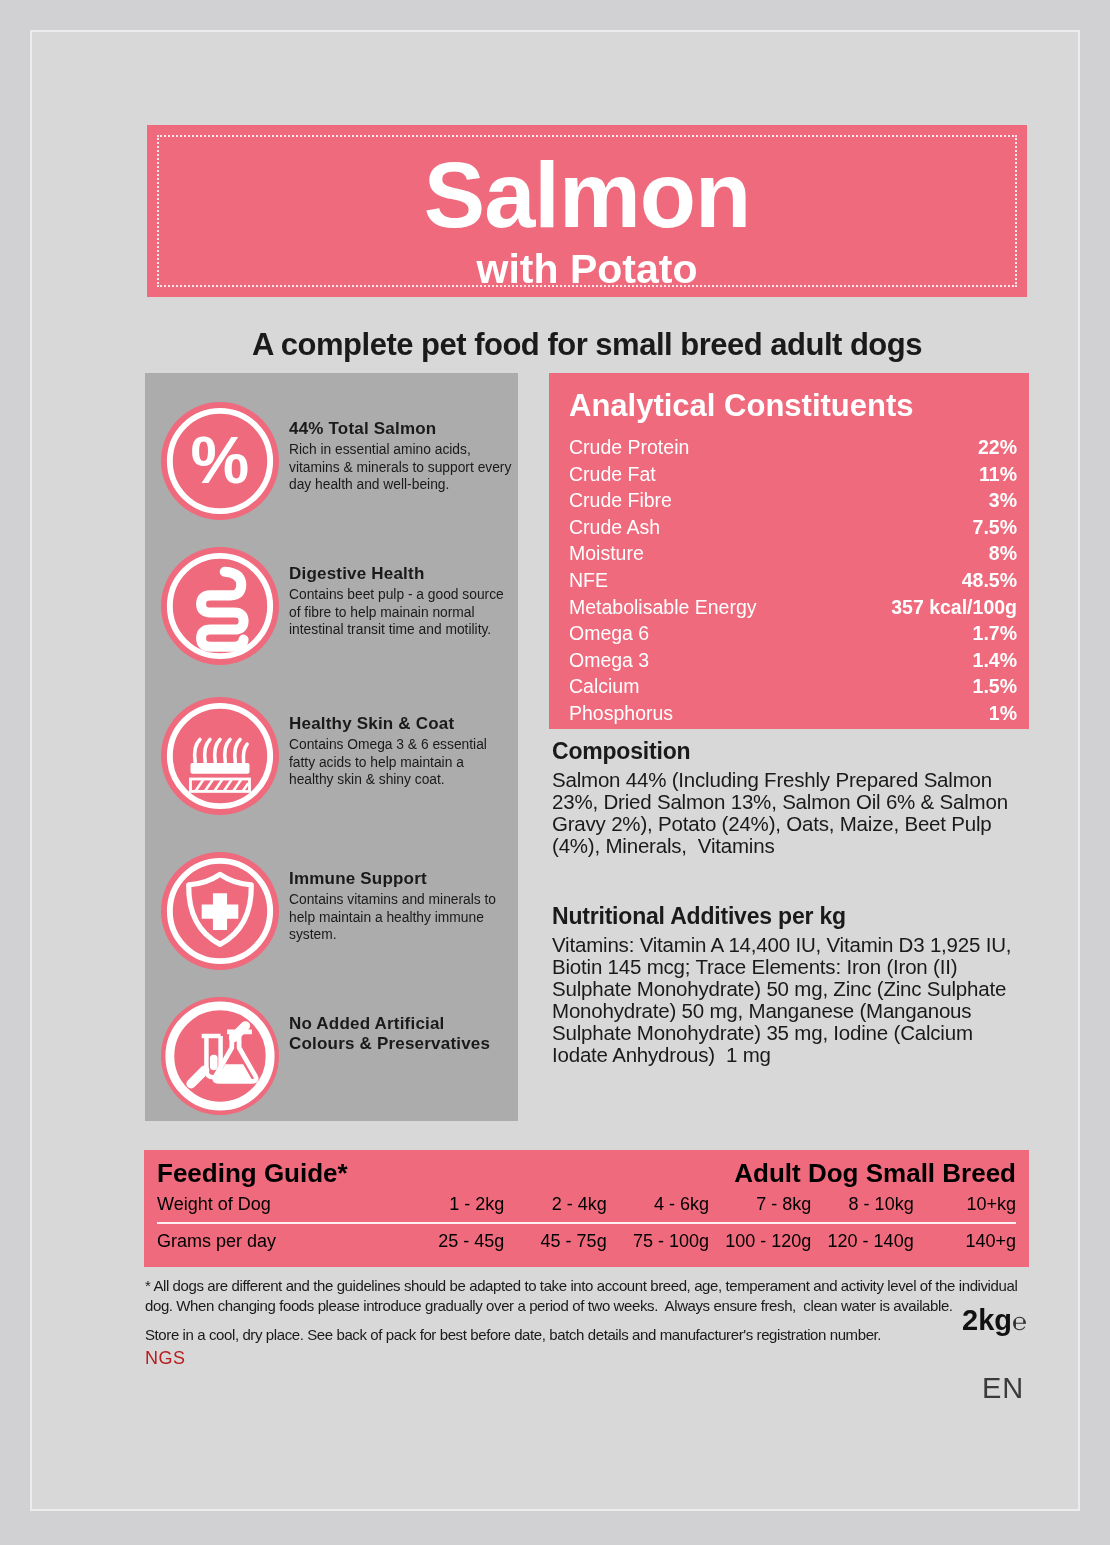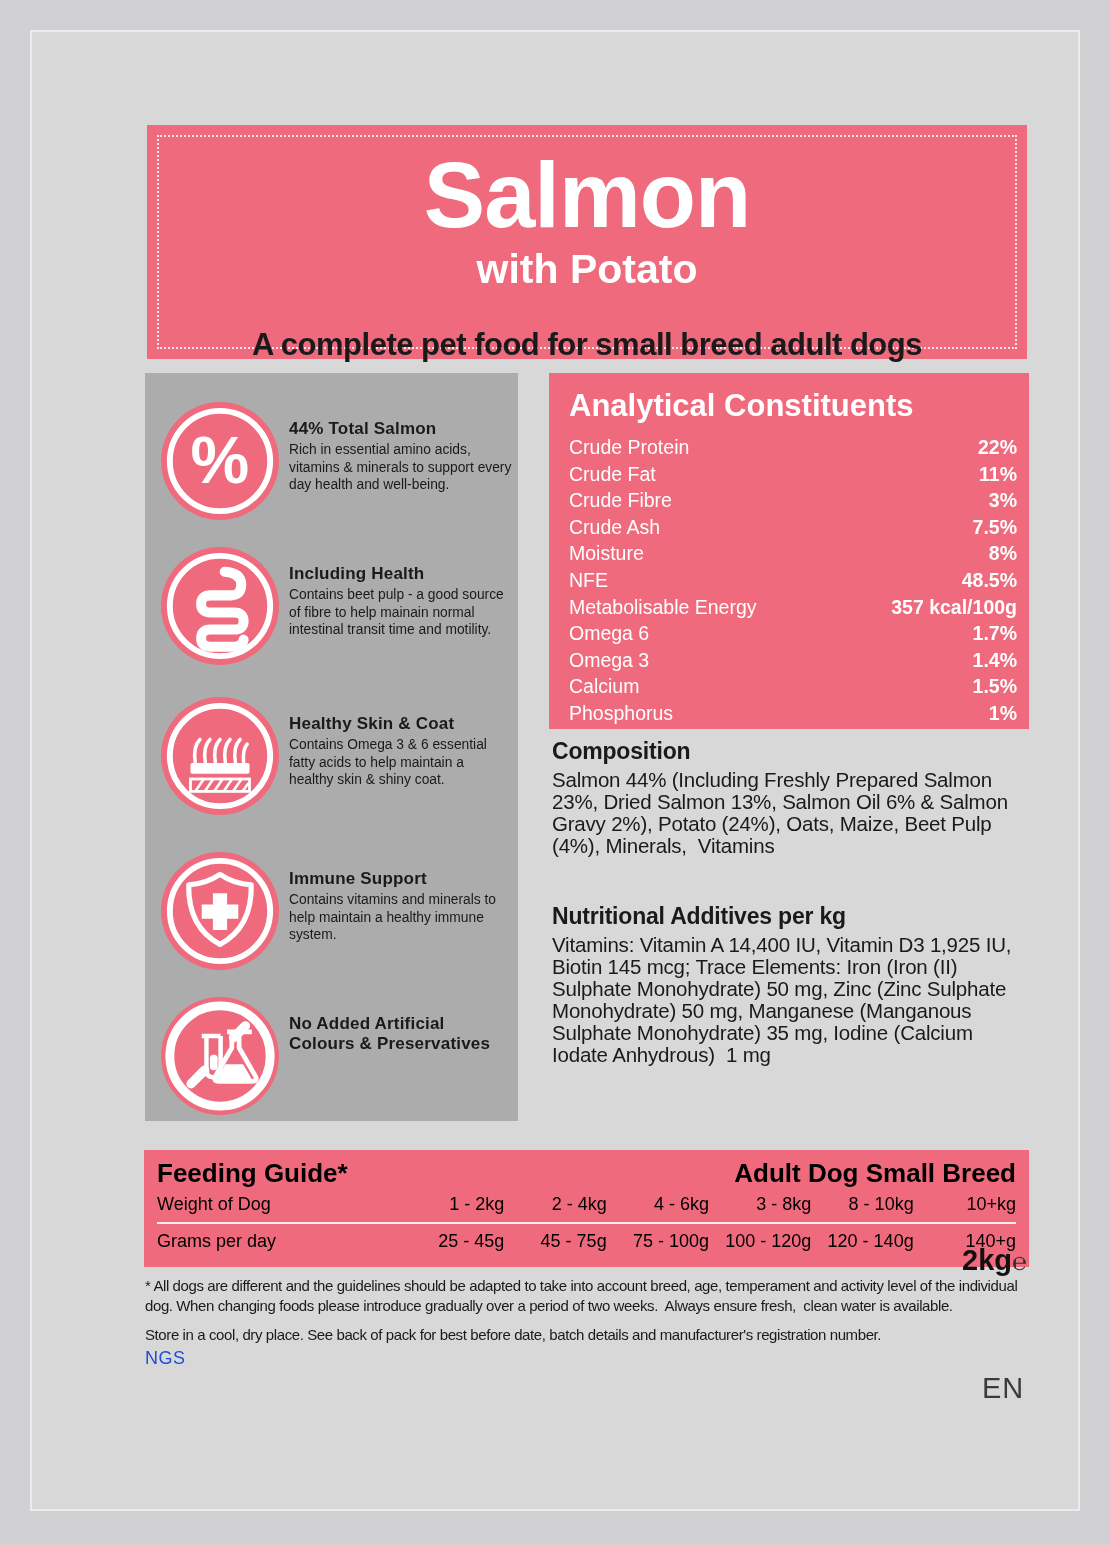--- a/index.html
+++ b/index.html
@@ -9,21 +9,21 @@
     background:#D1D1D3; overflow:hidden;
     font-family:"Liberation Sans", sans-serif; color:#1a1a1a;
   }
   .card {
     position:absolute; left:30px; top:30px; width:1050px; height:1481px;
     background:#D8D8D9; border:2px solid #ECECEE;
   }
 
   
   .banner {
-    position:absolute; left:115px; top:93px; width:880px; height:234px;
+    position:absolute; left:115px; top:93px; width:880px; height:172px;
     background:#EF6A7D; color:#fff; text-align:center;
   }
   .banner-inner-border {
     position:absolute; inset:10px; border:2px dotted rgba(255,255,255,.85);
     pointer-events:none;
   }
   .banner-title { font-size:92px; font-weight:bold; line-height:1; padding-top:24px; letter-spacing:-1px; }
   .banner-subtitle { font-size:41px; font-weight:bold; line-height:1; margin-top:8px; }
 
   .tagline {
@@ -75,22 +75,22 @@
   .fg-grid .cell-label { text-align:left; }
   .fg-divider { border-top:2px solid rgba(255,255,255,.9); margin:2px 13px 2px 13px; }
 
   
   .smallprint {
     position:absolute; left:113px; width:884px;
     font-size:15px; line-height:20px; letter-spacing:-0.4px; white-space:pre-wrap;
   }
   .note { top:1244px; }
   .storage { top:1293px; width:760px; }
-  .ngs { position:absolute; left:113px; top:1316px; font-size:18px; color:#1d4ed8; letter-spacing:.5px; }
-  .netweight { position:absolute; left:930px; top:1212px; font-size:29px; font-weight:bold; color:#111; }
+  .ngs { position:absolute; left:113px; top:1316px; font-size:18px; color:#b91c1c; letter-spacing:.5px; }
+  .netweight { position:absolute; left:930px; top:1272px; font-size:29px; font-weight:bold; color:#111; }
   .esign { font-weight:normal; font-size:25px; color:#2f2f2f; }
   .lang { position:absolute; left:950px; top:1340px; font-size:29px; color:#3b3b3b; letter-spacing:1px; }
 </style>
 </head>
 <body>
 
 <div class="page">
   <div class="card">
 
     <div class="banner">
@@ -115,21 +115,21 @@
         </div>
       </div>
 
       <div class="feature f-1">
         <svg class="fi" viewBox="0 0 100 100">
           <circle cx="50" cy="50" r="50" fill="#EF6A7D"></circle>
           <circle cx="50" cy="50" r="42.5" fill="none" stroke="#fff" stroke-width="5"></circle>
           <path d="M54 21 q14 1 14 11 q0 9 -9 9 h-17 q-8 0 -8 7.25 q0 7.25 8 7.25 h20 q8 0 8 7.25 q0 7.25 -8 7.25 h-20 q-8 0 -8 7.25 q0 7.25 8 7.25 h20 q7 0 8 -6" fill="none" stroke="#fff" stroke-width="8.5" stroke-linecap="round" stroke-linejoin="round"></path>
         </svg>
         <div class="feature-text">
-          <div class="feature-title">Including Health</div>
+          <div class="feature-title">Digestive Health</div>
           <div class="feature-body">Contains beet pulp - a good source of fibre to help mainain normal intestinal transit time and motility.</div>
         </div>
       </div>
 
       <div class="feature f-2">
         <svg class="fi" viewBox="0 0 100 100">
           <circle cx="50" cy="50" r="50" fill="#EF6A7D"></circle>
           <circle cx="50" cy="50" r="42.5" fill="none" stroke="#fff" stroke-width="5"></circle>
           <path d="M29 55 q-2 -13 4 -19 M37.5 55 q-2 -13 4 -19 M46 55 q-2 -13 4 -19 M54.5 55 q-2 -13 4 -19 M63 55 q-2 -13 4 -19 M70 55 q-1 -10 3 -15" fill="none" stroke="#fff" stroke-width="3" stroke-linecap="round"></path>
           <rect x="25" y="56" width="50" height="9" rx="1.5" fill="#fff"></rect>
@@ -232,21 +232,21 @@
     <div class="feeding">
       <div class="fg-header">
         <div class="fg-title">Feeding Guide*</div>
         <div class="fg-subtitle">Adult Dog Small Breed</div>
       </div>
       <div class="fg-grid">
         <div class="cell cell-label">Weight of Dog</div>
         <div class="cell">1 - 2kg</div>
         <div class="cell">2 - 4kg</div>
         <div class="cell">4 - 6kg</div>
-        <div class="cell">3 - 8kg</div>
+        <div class="cell">7 - 8kg</div>
         <div class="cell">8 - 10kg</div>
         <div class="cell">10+kg</div>
       </div>
       <div class="fg-divider"></div>
       <div class="fg-grid">
         <div class="cell cell-label">Grams per day</div>
         <div class="cell">25 - 45g</div>
         <div class="cell">45 - 75g</div>
         <div class="cell">75 - 100g</div>
         <div class="cell">100 - 120g</div>

